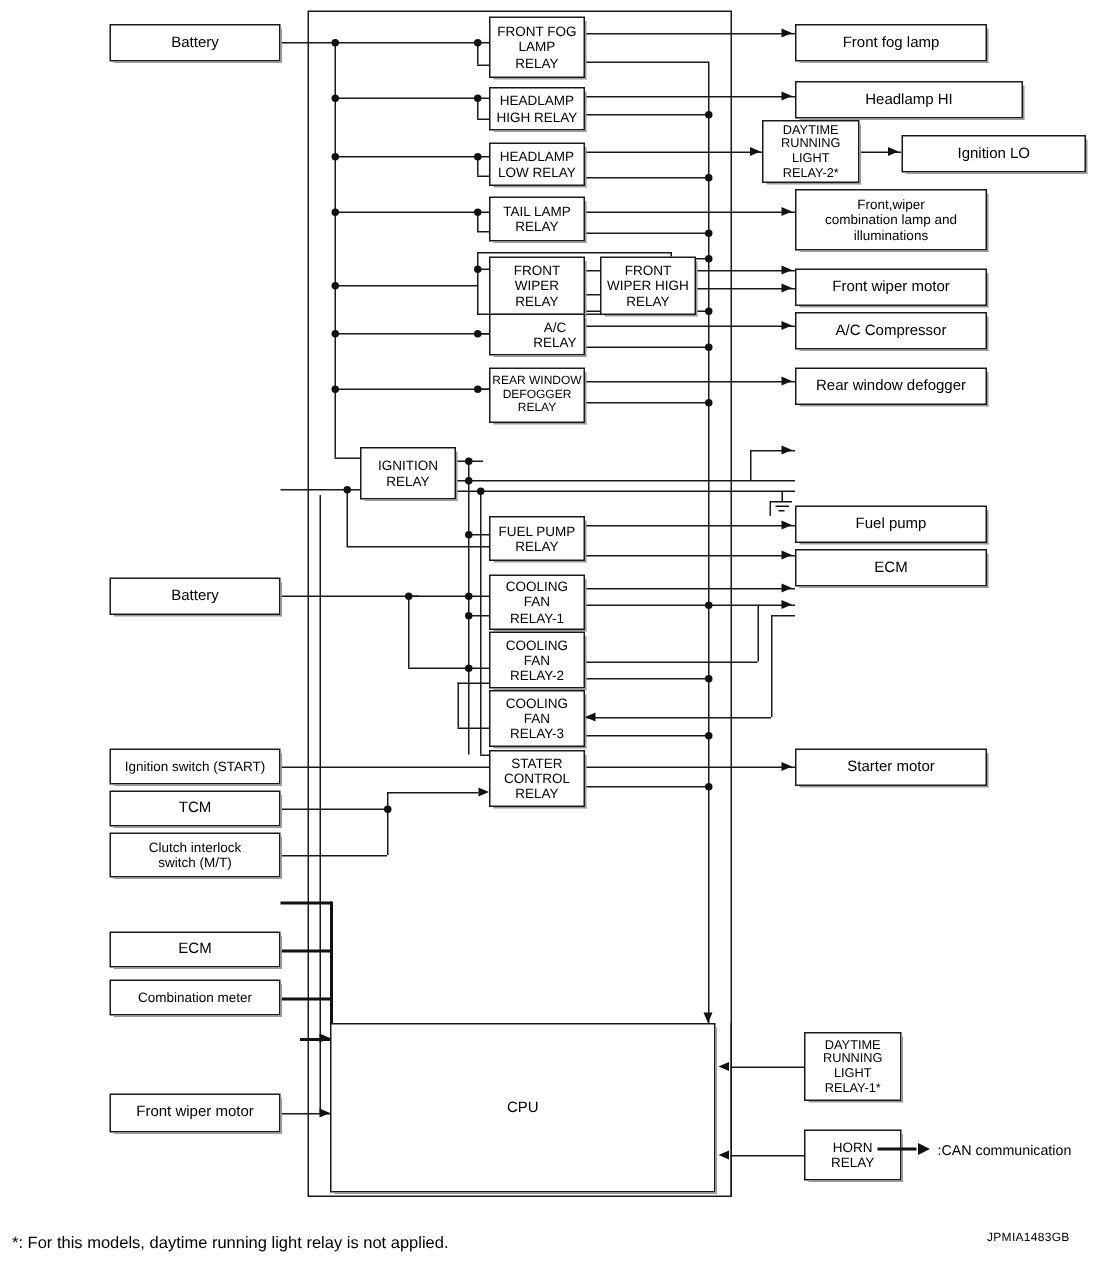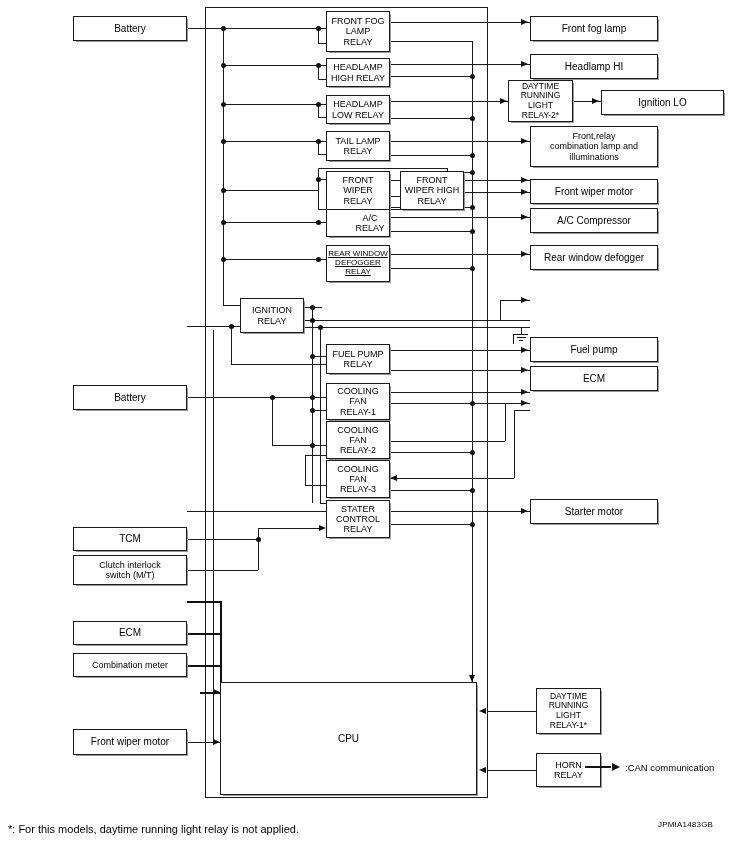--- a/index.html
+++ b/index.html
@@ -34,21 +34,21 @@
     position:absolute;
     left:2px;right:-2px;top:2px;bottom:-2px;
     border-right:1px solid #9a9a9a;
     border-bottom:1px solid #9a9a9a;
     pointer-events:none;
     z-index:-1;
   }
   .f10{font-size:10px;}
   .f9{font-size:9px;}
   .f85{font-size:8.5px;}
-  .f8{font-size:8px;text-decoration:underline;}
+  .f8{font-size:8px;}
 
   
   .outer{
     position:absolute;
     box-sizing:border-box;
     border:1px solid #1a1a1a;
     background:transparent;
     z-index:1;
   }
   .outer::after{display:none;}
@@ -123,20 +123,21 @@
 
 <div id="canvas">
 
   <div class="outer" style="left:205px;top:7px;width:283px;height:791px;"></div>
 
   <div class="box f10" style="left:73px;top:16px;width:114px;height:25px;">Battery</div>
 
 
   <div class="box f10" style="left:73px;top:385px;width:114px;height:25px;">Battery</div>
 
+  <div class="box f9" style="left:73px;top:499px;width:114px;height:24px;">Ignition switch (START)</div>
 
   <div class="box f10" style="left:73px;top:527px;width:114px;height:24px;">TCM</div>
 
   <div class="box f9" style="left:73px;top:555px;width:114px;height:30px;">Clutch interlock
 switch (M/T)</div>
 
 
   <div class="box f10" style="left:73px;top:621px;width:114px;height:24px;">ECM</div>
 
   <div class="box f9" style="left:73px;top:653px;width:114px;height:24px;">Combination meter</div>
@@ -202,25 +203,25 @@
   <div class="box f85" style="left:536px;top:688px;width:65px;height:46px;">DAYTIME
 RUNNING
 LIGHT
 RELAY-1*</div>
 
   <div class="box f9" style="left:536px;top:753px;width:65px;height:34px;">HORN
 RELAY</div>
 
   <div class="box f10" style="left:530px;top:16px;width:128px;height:25px;">Front fog lamp</div>
 
-  <div class="box f10" style="left:530px;top:54px;width:128px;height:25px;">Headlamp HI</div>
+  <div class="box f10" style="left:530px;top:54px;width:152px;height:25px;">Headlamp HI</div>
 
   <div class="box f10" style="left:601px;top:90px;width:123px;height:25px;">Ignition LO</div>
 
-  <div class="box f9" style="left:530px;top:126px;width:128px;height:41px;">Front,relay
+  <div class="box f9" style="left:530px;top:126px;width:128px;height:41px;">Front,wiper
 combination lamp and
 illuminations</div>
 
   <div class="box f10" style="left:530px;top:179px;width:128px;height:25px;">Front wiper motor</div>
 
   <div class="box f10" style="left:530px;top:208px;width:128px;height:25px;">A/C Compressor</div>
 
   <div class="box f10" style="left:530px;top:245px;width:128px;height:25px;">Rear window defogger</div>
 
 

